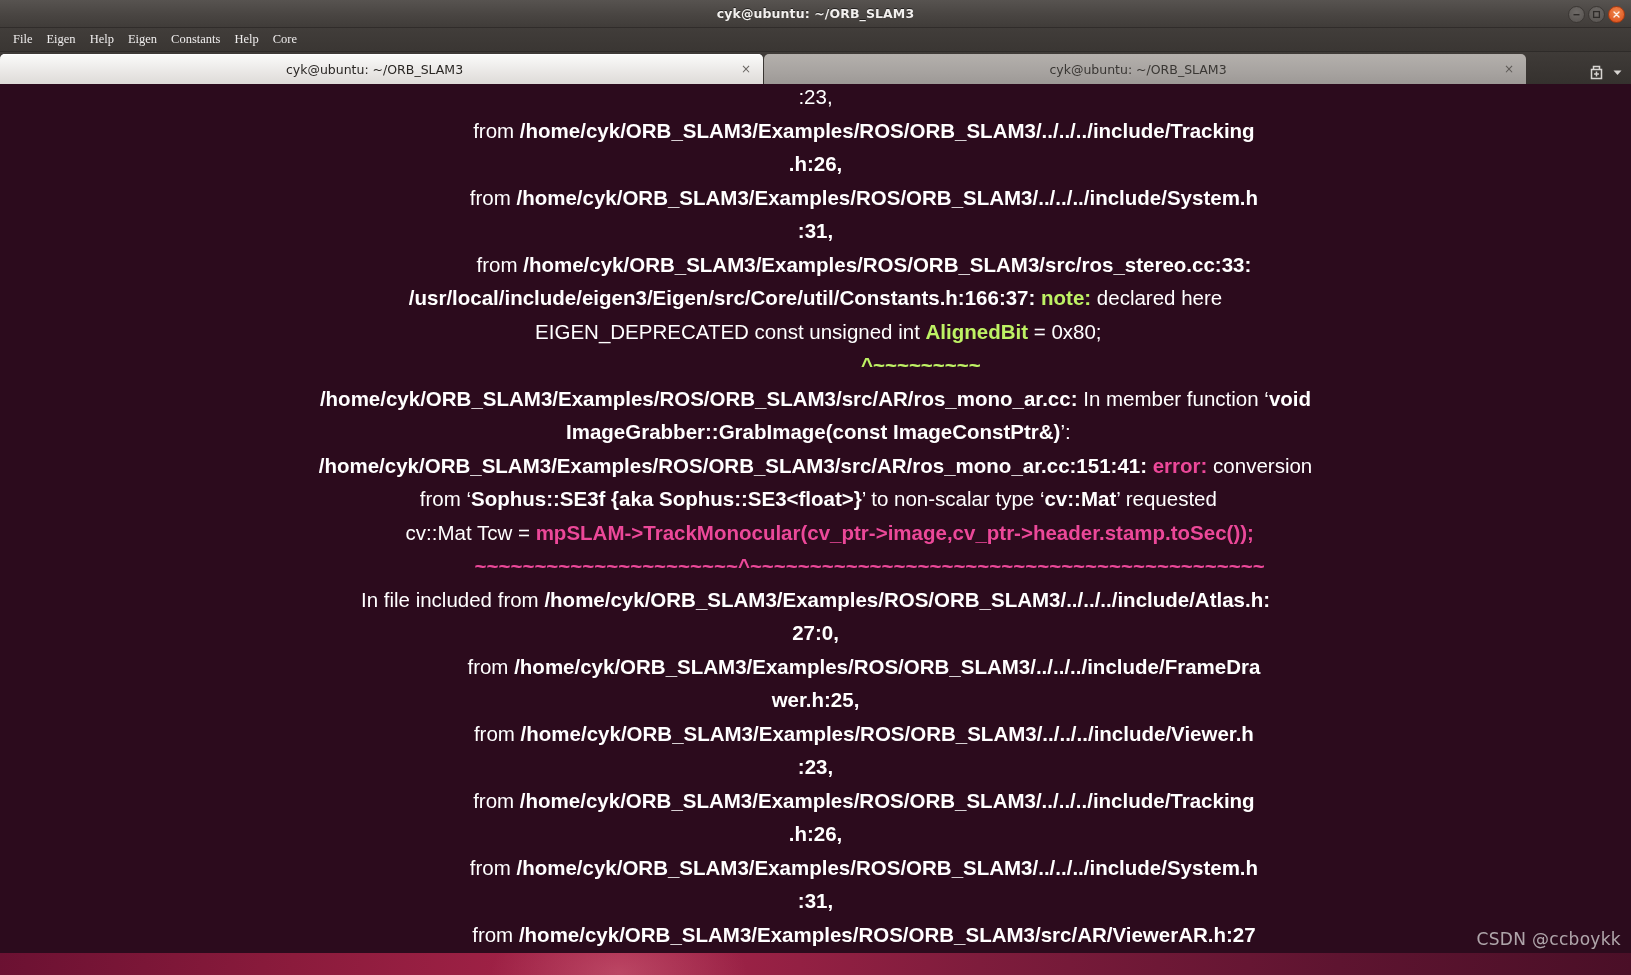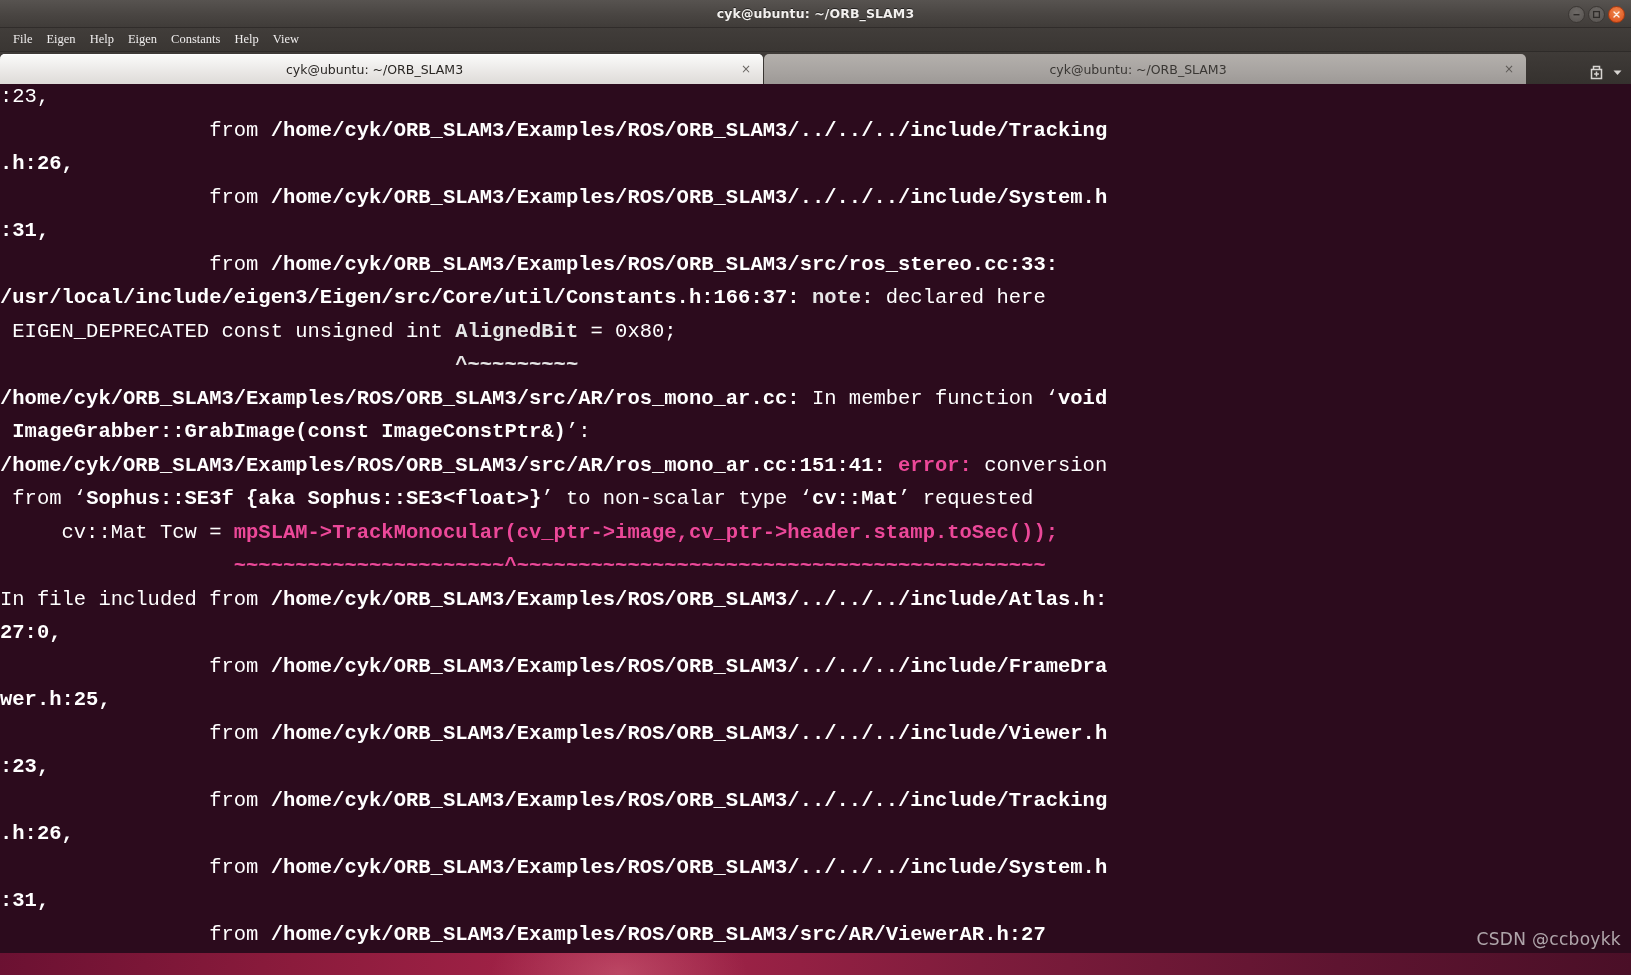--- a/index.html
+++ b/index.html
@@ -78,32 +78,33 @@
   .tab.inactive .tab-close { color: #5d5956; }
   .tabbar-right { margin-left: auto; display: flex; align-items: center; gap: 6px; padding: 0 7px 3px 5px; }
   .tb-icon { color: #d8d5d2; display: flex; align-items: center; }
 
   
   .terminal {
     flex: 1 1 auto; background: #2c0b1d; position: relative; overflow: hidden;
     padding: 0;
   }
   .term-inner {
-    font-family: Liberation Mono, monospace;
+    font-family: Liberation Sans, sans-serif;
     font-size: 20.5px;
     line-height: 33.5px;
     color: #ffffff;
     white-space: pre;
     padding: 0 0 0 0;
     position: relative;
     top: -4px;
+    text-align: center;
   }
   .term-line { white-space: pre; height: 33.5px; overflow: hidden; }
   .b   { font-weight: bold; }
-  .cy  { color: #e5e5e5; font-weight: bold; }
+  .cy  { color: #bef264; font-weight: bold; }
   .rd  { color: #ec4899; font-weight: bold; }
   .wh  { color: #ffffff; }
 
   
   .desktop-strip {
     position: absolute; left: 0; bottom: 0; width: 1631px; height: 22px;
     background: linear-gradient(100deg, #6b1132 0%, #8b1b3c 18%, #a8244a 38%, #7e1c3c 60%, #5e1430 82%, #4a0f27 100%);
     overflow: hidden;
   }
   .desktop-strip::after {
@@ -143,21 +144,21 @@
     </div>
   </div>
 
   <div class="menubar">
     <div class="menu-item">File</div>
     <div class="menu-item">Eigen</div>
     <div class="menu-item">Help</div>
     <div class="menu-item">Eigen</div>
     <div class="menu-item">Constants</div>
     <div class="menu-item">Help</div>
-    <div class="menu-item">View</div>
+    <div class="menu-item">Core</div>
   </div>
 
   <div class="tabbar">
     <div class="tab active">
       <span class="tab-label">cyk@ubuntu: ~/ORB_SLAM3</span>
       <span class="tab-close">×</span>
     </div>
     <div class="tab inactive">
       <span class="tab-label">cyk@ubuntu: ~/ORB_SLAM3</span>
       <span class="tab-close">×</span>

